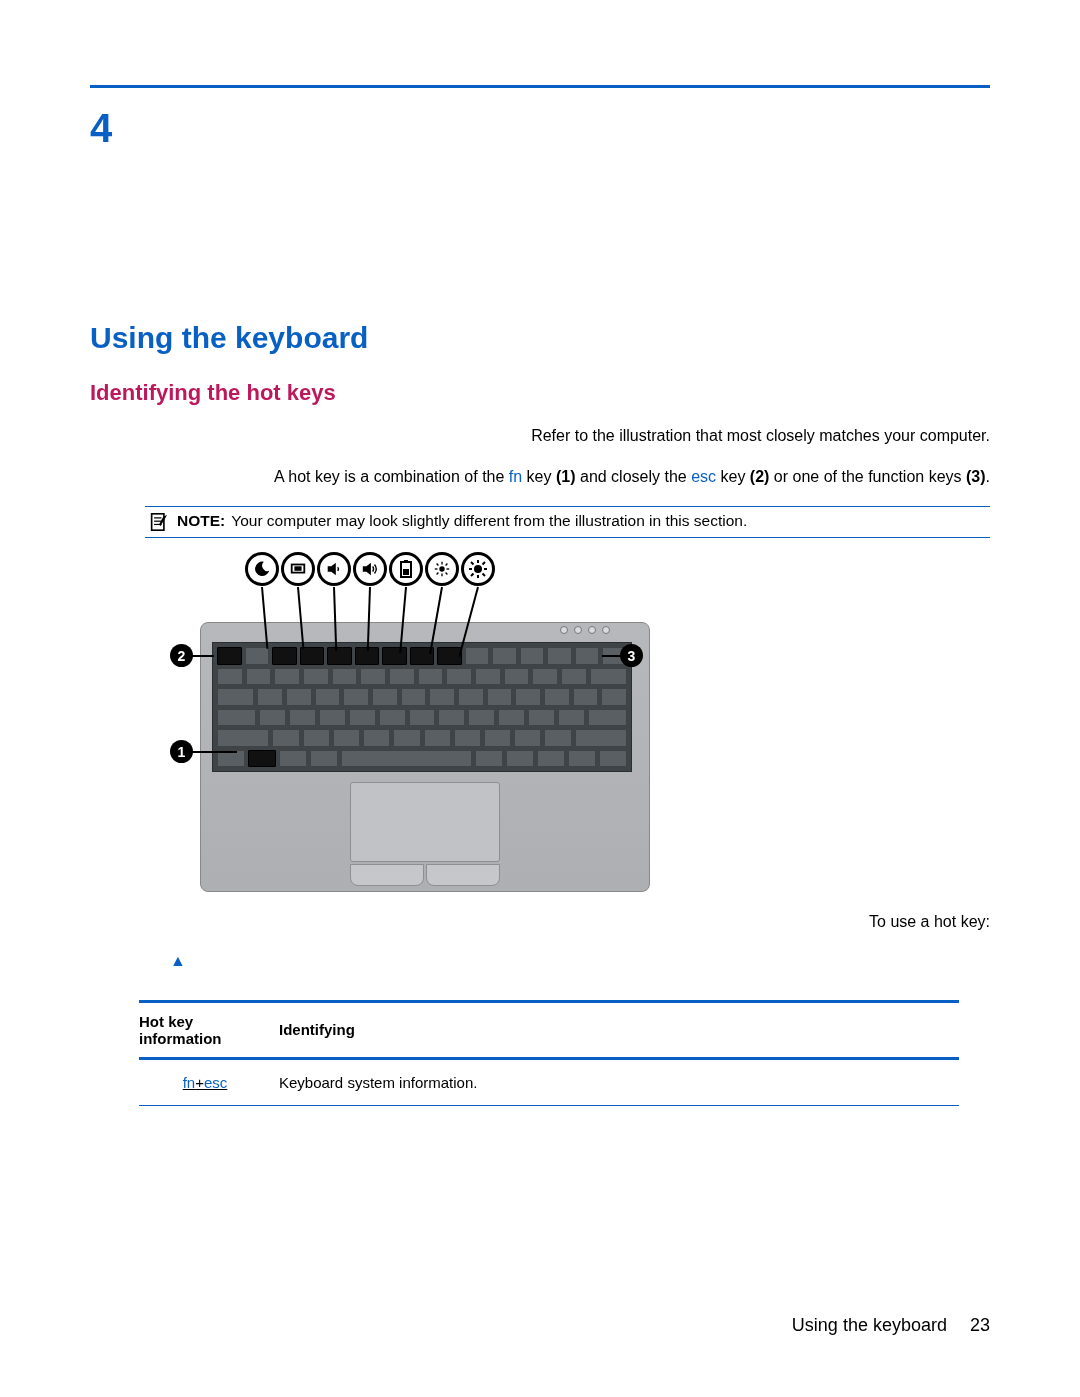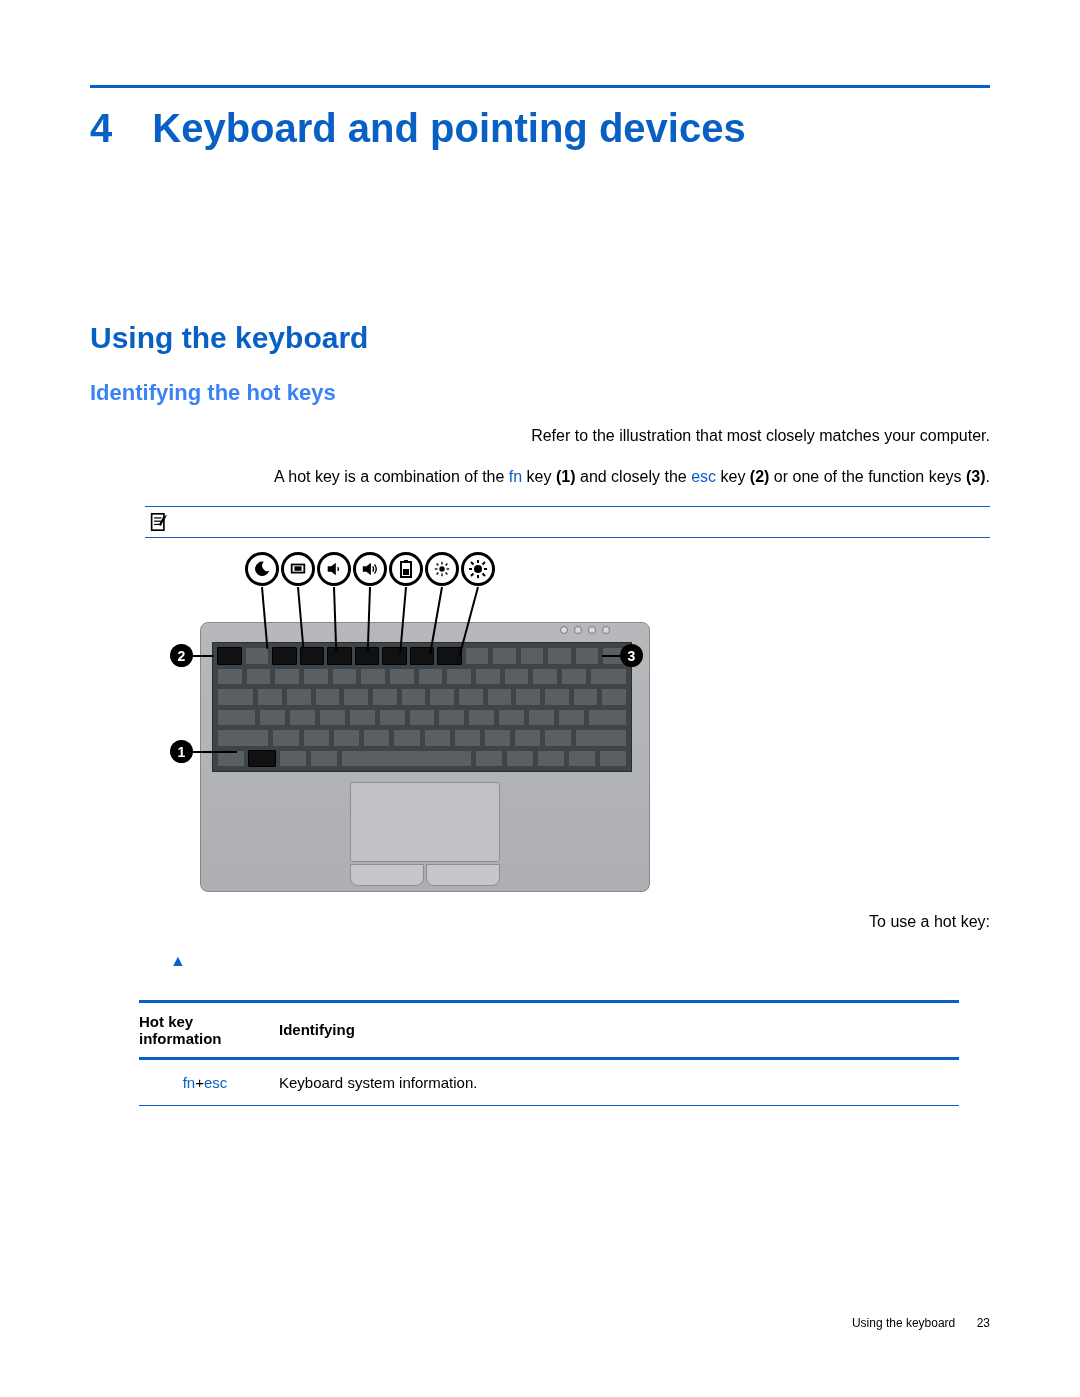--- a/index.html
+++ b/index.html
@@ -22,21 +22,21 @@
     margin-top: 18px;
     margin-bottom: 170px;
   }
   .h2 {
     color: #0860c4;
     font-size: 30px;
     font-weight: bold;
     margin-bottom: 25px;
   }
   .h3 {
-    color: #3b82f6;
+    color: #be185d;
     font-size: 22px;
     font-weight: bold;
     margin-bottom: 18px;
   }
   .body-p {
     font-size: 16px;
     line-height: 1.45;
     margin: 0 0 18px 80px;
     text-align: right;
   }
@@ -135,56 +135,58 @@
     margin-left: 49px;
     width: calc(100% - 80px);
     border-collapse: collapse;
     font-size: 15px;
   }
   .hk-table thead tr { border-top: 3px solid #0860c4; border-bottom: 3px solid #0860c4; }
   .hk-table th { text-align: left; font-weight: bold; padding: 10px 8px 10px 0; }
   .hk-table th:first-child { width: 140px; }
   .hk-table tbody tr { border-bottom: 1px solid #0860c4; }
   .hk-table td { padding: 14px 8px 14px 0; vertical-align: middle; }
-  .hk-table td:first-child { text-align: center; }
+  .hk-table td:first-child { text-align: center; text-decoration: underline; }
   .hk-key { color: #0860c4; }
   .footer {
     position: absolute;
-    bottom: 67px; right: 90px;
-    font-size: 12px;
+    bottom: 61px; right: 90px;
+    font-size: 18px;
   }
   .footer .pn { margin-left: 18px; }
 </style>
 </head>
 <body>
 
 <div class="rule"></div>
 
 <div class="chapter-heading">
   <span>4</span>
-  <span>Keyboard and pointing devices</span>
 </div>
 
 <div class="h2">Using the keyboard</div>
 <div class="h3">Identifying the hot keys</div>
 
 <p class="body-p">Refer to the illustration that most closely matches your computer.</p>
 
 <p class="body-p">
   <span>A hot key is a combination of the </span><span class="fn">fn</span><span> key </span><b>(1)</b><span> and closely the </span><span class="esc">esc</span><span> key </span><b>(2)</b><span> or one of the function keys </span><b>(3)</b><span>.</span>
 </p>
 
 <div class="note-block">
   <svg class="note-icon" viewBox="0 0 24 22">
     <rect x="3" y="1" width="15" height="20" fill="none" stroke="#000" stroke-width="2"></rect>
     <line x1="6" y1="6" x2="15" y2="6" stroke="#000" stroke-width="1.5"></line>
     <line x1="6" y1="10" x2="15" y2="10" stroke="#000" stroke-width="1.5"></line>
     <line x1="6" y1="14" x2="15" y2="14" stroke="#000" stroke-width="1.5"></line>
     <path d="M 17 5 L 22 2 L 14 16 L 12 14 Z" fill="#000"></path>
   </svg>
+  <div>
+    <span class="note-label">NOTE:</span><span>Your computer may look slightly different from the illustration in this section.</span>
+  </div>
 </div>
 
 <div class="illus-wrap">
   <div class="illus">
     <div class="laptop-base"></div>
     <div class="status-dots">
         <span></span>
         <span></span>
         <span></span>
         <span></span>

